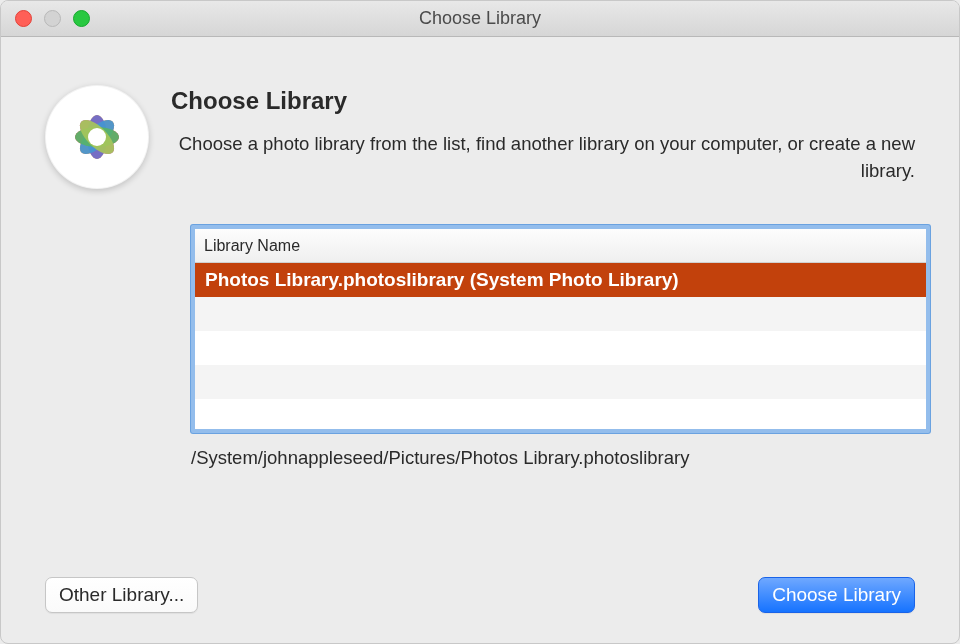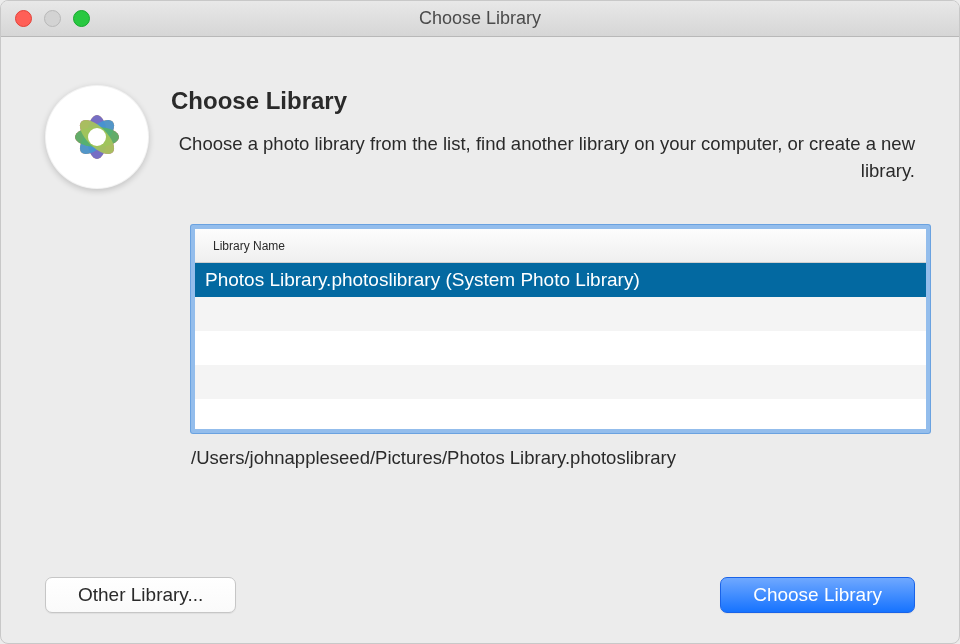--- a/index.html
+++ b/index.html
@@ -98,59 +98,60 @@
       overflow: hidden;
       display: flex;
       flex-direction: column;
     }
     .table-header {
       height: 34px;
       background: linear-gradient(to bottom, #fdfdfd, #efefef);
       border-bottom: 1px solid #d0d0d0;
       display: flex;
       align-items: center;
-      padding-left: 18px;
-      font-size: 12px;
+      padding-left: 9px;
+      font-size: 16px;
       color: #2a2a2a;
     }
     .table-body { flex: 1; }
     .table-row {
       height: 34px;
       display: flex;
       align-items: center;
       padding-left: 10px;
       font-size: 19px;
       color: #2a2a2a;
       background: #fff;
     }
     .table-row:nth-child(even):not(.selected) {
       background: #f4f4f4;
     }
     .table-row.selected {
-      background: #0369a1;
+      background: #c2410c;
       color: #fff;
+      font-weight: bold;
     }
     .path-label {
       margin-top: 14px;
       font-size: 18.5px;
       color: #2a2a2a;
     }
     .button-row {
       position: absolute;
       bottom: 30px;
       left: 44px;
       right: 44px;
       display: flex;
       align-items: center;
     }
     .btn {
       height: 36px;
       border-radius: 7px;
       font-size: 19px;
-      padding: 0 32px;
+      padding: 0 13px;
       border: 1px solid #c6c6c6;
       background: linear-gradient(to bottom, #ffffff, #fafafa);
       color: #2a2a2a;
       box-shadow: 0 1px 1px rgba(0,0,0,0.06);
       cursor: default;
       font-family: inherit;
     }
     .btn-primary {
       border: 1px solid #1a63e8;
       background: linear-gradient(to bottom, #6fa8ff, #1673ff);
@@ -199,21 +200,21 @@
   <div class="table-wrap">
     <div class="table">
       <div class="table-header">Library Name</div>
       <div class="table-body">
         <div class="table-row selected">Photos Library.photoslibrary (System Photo Library)</div>
         <div class="table-row"></div>
         <div class="table-row"></div>
         <div class="table-row"></div>
       </div>
     </div>
-    <div class="path-label">/Users/johnappleseed/Pictures/Photos Library.photoslibrary</div>
+    <div class="path-label">/System/johnappleseed/Pictures/Photos Library.photoslibrary</div>
   </div>
 </div>
 
 <div class="button-row">
   <button class="btn">Other Library...</button>
   <div class="spacer"></div>
   <button class="btn btn-primary">Choose Library</button>
 </div>
 
 </body></html>

